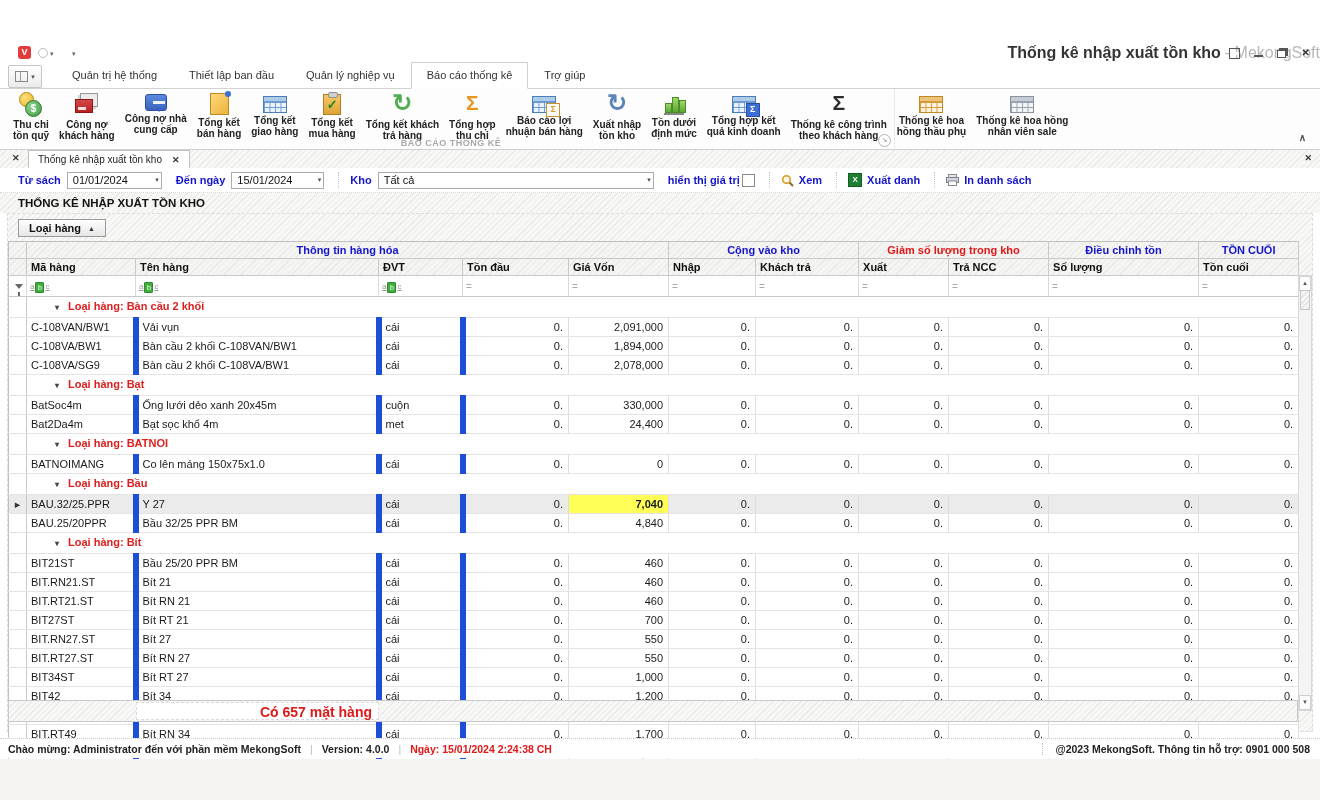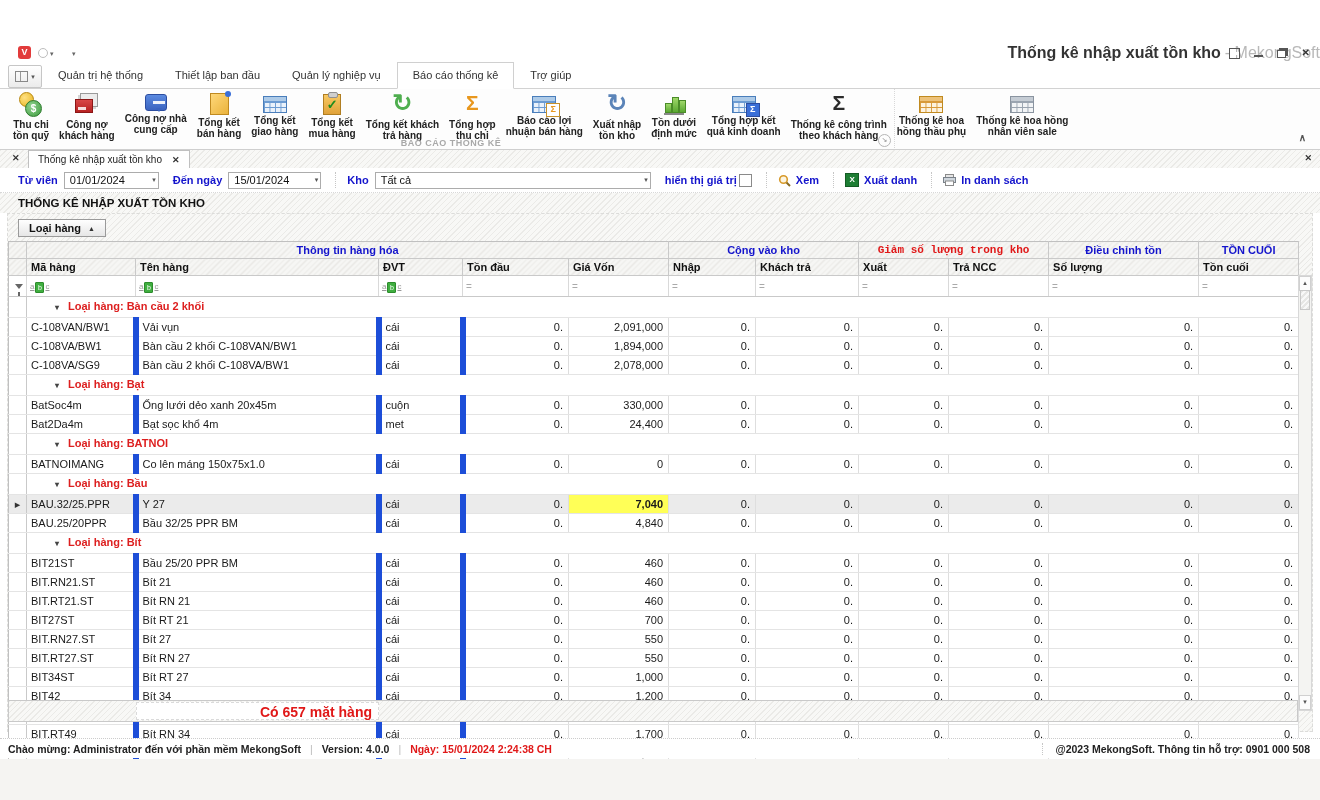--- a/index.html
+++ b/index.html
@@ -15,21 +15,21 @@
   .winbtns{position:absolute;right:10px;top:3px;display:flex;gap:14px;align-items:center;height:12px;}
   .win-full{width:9px;height:9px;border:1px solid #555;background:linear-gradient(#fff,#fff) center/13px 3px no-repeat,linear-gradient(#fff,#fff) center/3px 13px no-repeat;}
   .win-min{width:9px;height:0;border-bottom:2px solid #555;margin-top:6px;}
   .win-rest{width:7px;height:6px;border:1px solid #555;background:#fff;box-shadow:2px -2px 0 0 #555;margin:2px 2px 0 0;}
   .win-close{font-size:10px;font-weight:bold;color:#333;line-height:12px;}
   
   #ribbontabs{position:absolute;top:62px;left:0;right:0;height:26px;background:#fff;border-bottom:1px solid #d2d2d2;}
   .appmenu{position:absolute;left:8px;top:3px;width:32px;height:21px;border:1px solid #c6c6c6;border-radius:2px;background:linear-gradient(#ffffff,#ebebeb);display:flex;align-items:center;justify-content:center;gap:3px;}
   .appmenu .grid{width:11px;height:9px;border:1px solid #888;background:linear-gradient(90deg,transparent 4px,#999 4px 5px,transparent 5px);}
   .appmenu .car{font-size:7px;color:#555;}
-  #rtabstrip{position:absolute;left:42px;top:0;height:26px;display:flex;justify-content:flex-end;}
+  #rtabstrip{position:absolute;left:56px;top:0;height:26px;display:flex;justify-content:flex-end;}
   .rtab{padding:0 15px;line-height:25px;font-size:11px;color:#333;border:1px solid transparent;}
   .rtab.active{background:#fff;border:1px solid #d0d0d0;border-bottom:1px solid #fff;margin-bottom:-1px;}
   
   #ribbon{position:absolute;top:89px;left:0;right:0;height:60px;background:#fdfdfd;border-bottom:1px solid #cfcfcf;}
   .rgroup{position:absolute;left:8px;top:0;width:886px;height:59px;border-right:1px dotted #d8d8d8;}
   #rbtns{position:absolute;left:0;top:1px;display:flex;align-items:flex-start;}
   .rbtn{display:flex;flex-direction:column;align-items:center;padding:1px 5px 0 5px;font-size:10px;font-weight:bold;color:#222;text-align:center;line-height:11px;white-space:nowrap;}
   .grouplabel{position:absolute;bottom:0;left:0;right:0;text-align:center;font-size:9px;font-weight:bold;color:#a9a9a9;letter-spacing:.5px;}
   .launcher{position:absolute;right:3px;bottom:1px;width:11px;height:11px;border:1px solid #b5b5b5;border-radius:50%;color:#888;font-size:7px;line-height:10px;text-align:center;}
   .ribchev{position:absolute;right:14px;bottom:6px;color:#555;font-size:10px;font-weight:bold;}
@@ -236,21 +236,21 @@
 <div id="doctabs" class="hatch">
   <span class="dclose" style="left:12px;">✕</span>
   <div class="dtab">
     <span>Thống kê nhập xuất tồn kho</span>
     <span class="x">✕</span>
   </div>
   <span class="dclose" style="right:8px;">✕</span>
 </div>
 
 <div id="filterbar">
-  <span class="flbl">Từ viên</span>
+  <span class="flbl">Từ sách</span>
   <span class="combo" style="width:95px;">
       <span class="cval">01/01/2024</span>
       <span class="caret">▾</span>
     </span>
   <span class="flbl">Đến ngày</span>
   <span class="combo" style="width:93px;">
       <span class="cval">15/01/2024</span>
       <span class="caret">▾</span>
     </span>
   <span class="vsep"></span>
@@ -306,21 +306,21 @@
         <col style="width:90px">
         <col style="width:100px">
         <col style="width:150px">
         <col style="width:100px">
     </colgroup>
     <thead>
       <tr>
           <td class="hcell"></td>
           <td class="hcell band" colspan="5" style="color: rgb(20, 20, 204);">Thông tin hàng hóa</td>
           <td class="hcell band" colspan="2" style="color: rgb(20, 20, 204);">Cộng vào kho</td>
-          <td class="hcell band" colspan="2" style="color: rgb(224, 24, 24); font-family: Liberation Mono, monospace;">Giảm số lượng trong kho</td>
+          <td class="hcell band" colspan="2" style="color: rgb(224, 24, 24);">Giảm số lượng trong kho</td>
           <td class="hcell band" colspan="1" style="color: rgb(20, 20, 204);">Điều chỉnh tồn</td>
           <td class="hcell band" colspan="1" style="color: rgb(20, 20, 204);">TỒN CUỐI</td>
         </tr>
       <tr>
           <td class="hcell"></td>
           <td class="hcell">Mã hàng</td>
           <td class="hcell">Tên hàng</td>
           <td class="hcell">ĐVT</td>
           <td class="hcell">Tồn đầu</td>
           <td class="hcell">Giá Vốn</td>

